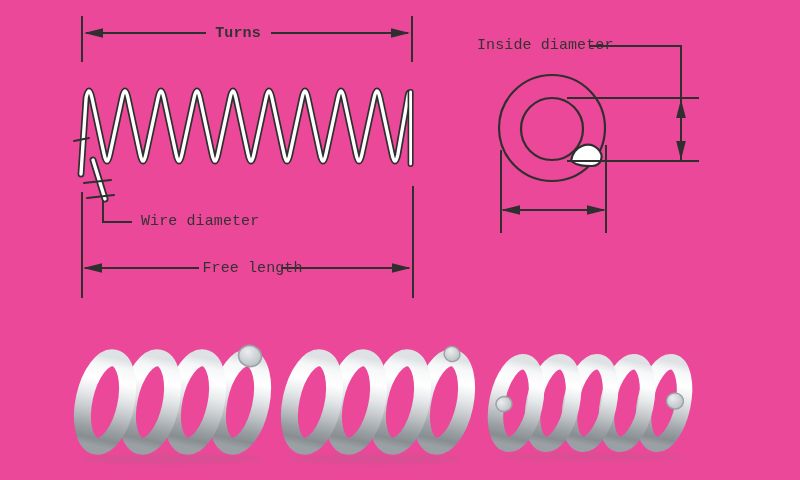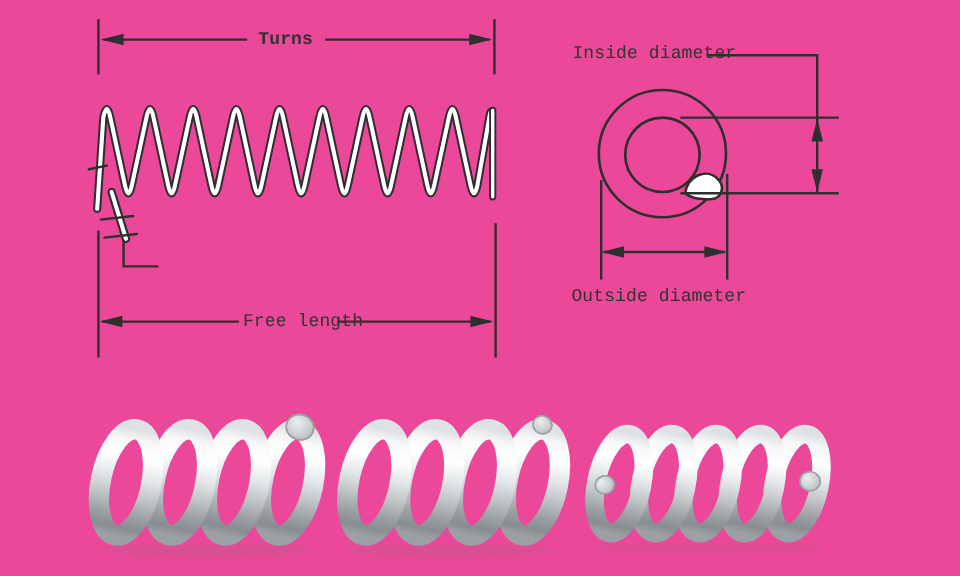--- a/index.html
+++ b/index.html
@@ -161,20 +161,20 @@
         <ellipse cx="516" cy="403" rx="19" ry="42" transform="rotate(12 516 403)"></ellipse>
         <g transform="rotate(-14 504 404)">
           <ellipse cx="504" cy="404" rx="8" ry="7.5" fill="url(#disc)" stroke="#9aa0a4" stroke-width="1.4"></ellipse>
         </g>
       </g>
     </g>
   </svg>
 
   <div class="label center bold" style="left:238px;top:33px;">Turns</div>
 
+  <div class="label vcenter" style="left:141px;top:221px;">Wire diameter</div>
 
   <div class="label center" style="left:240px;top:268px;padding-left:25px;">Free length</div>
 
   <div class="label vcenter" style="left:477px;top:45px;">Inside diameter</div>
 
-  <div class="label center" style="left:549px;top:247px;">Outside diameter</div>
 
 </div>
 
 </body></html>

